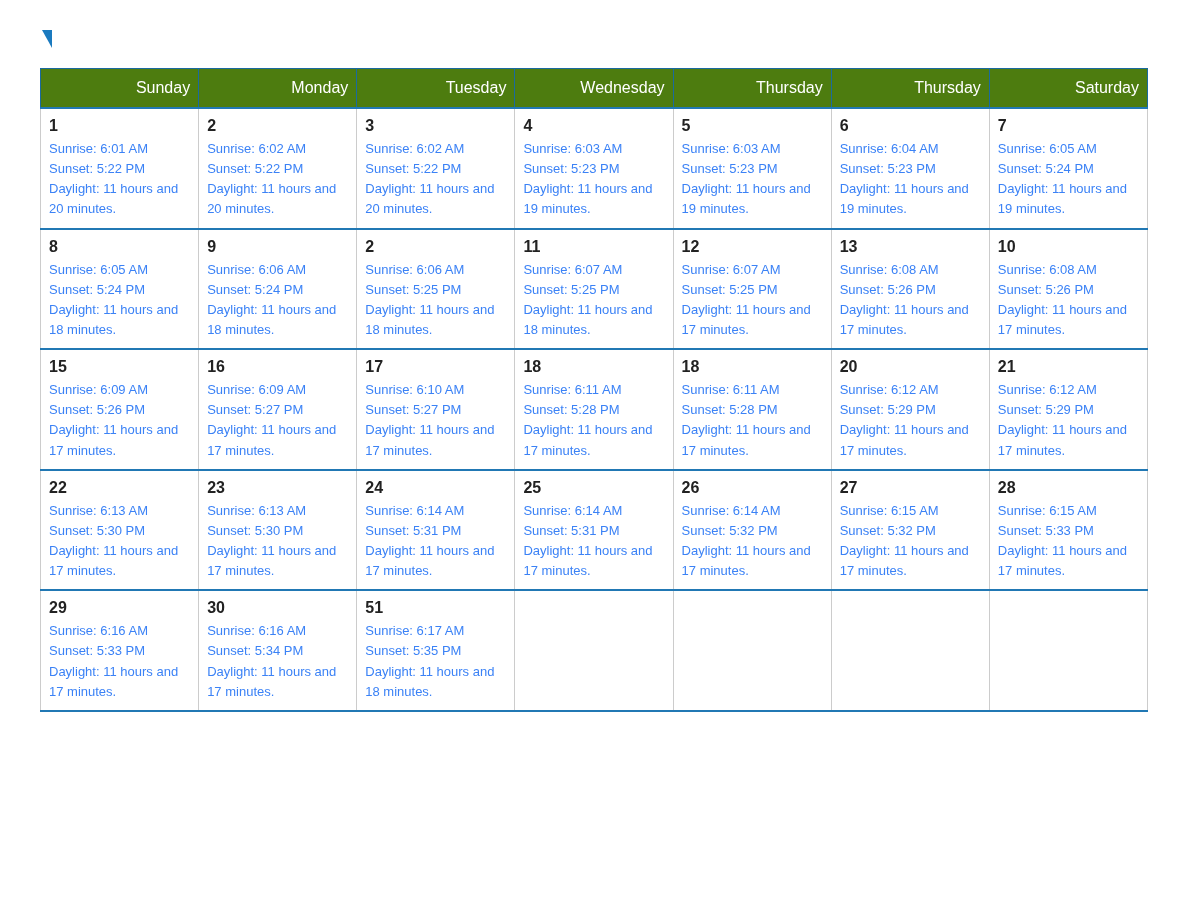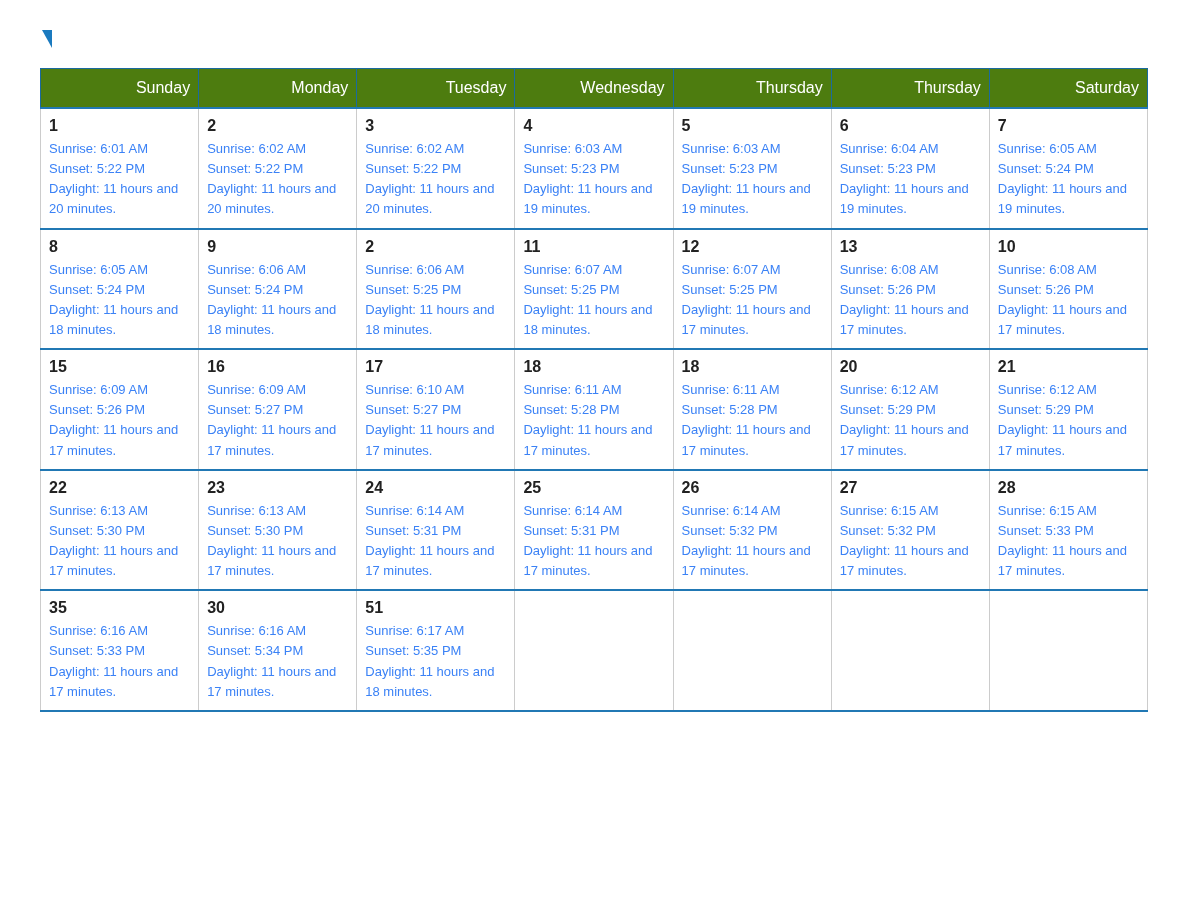--- a/index.html
+++ b/index.html
@@ -355,21 +355,21 @@
         <span class="day-num">28</span>
         <div class="day-info">
           Sunrise: 6:15 AM<br>
           Sunset: 5:33 PM<br>
           Daylight: 11 hours and 17 minutes.
         </div>
       </td>
       </tr>
       <tr>
         <td>
-        <span class="day-num">35</span>
+        <span class="day-num">29</span>
         <div class="day-info">
           Sunrise: 6:16 AM<br>
           Sunset: 5:33 PM<br>
           Daylight: 11 hours and 17 minutes.
         </div>
       </td>
         <td>
         <span class="day-num">30</span>
         <div class="day-info">
           Sunrise: 6:16 AM<br>

